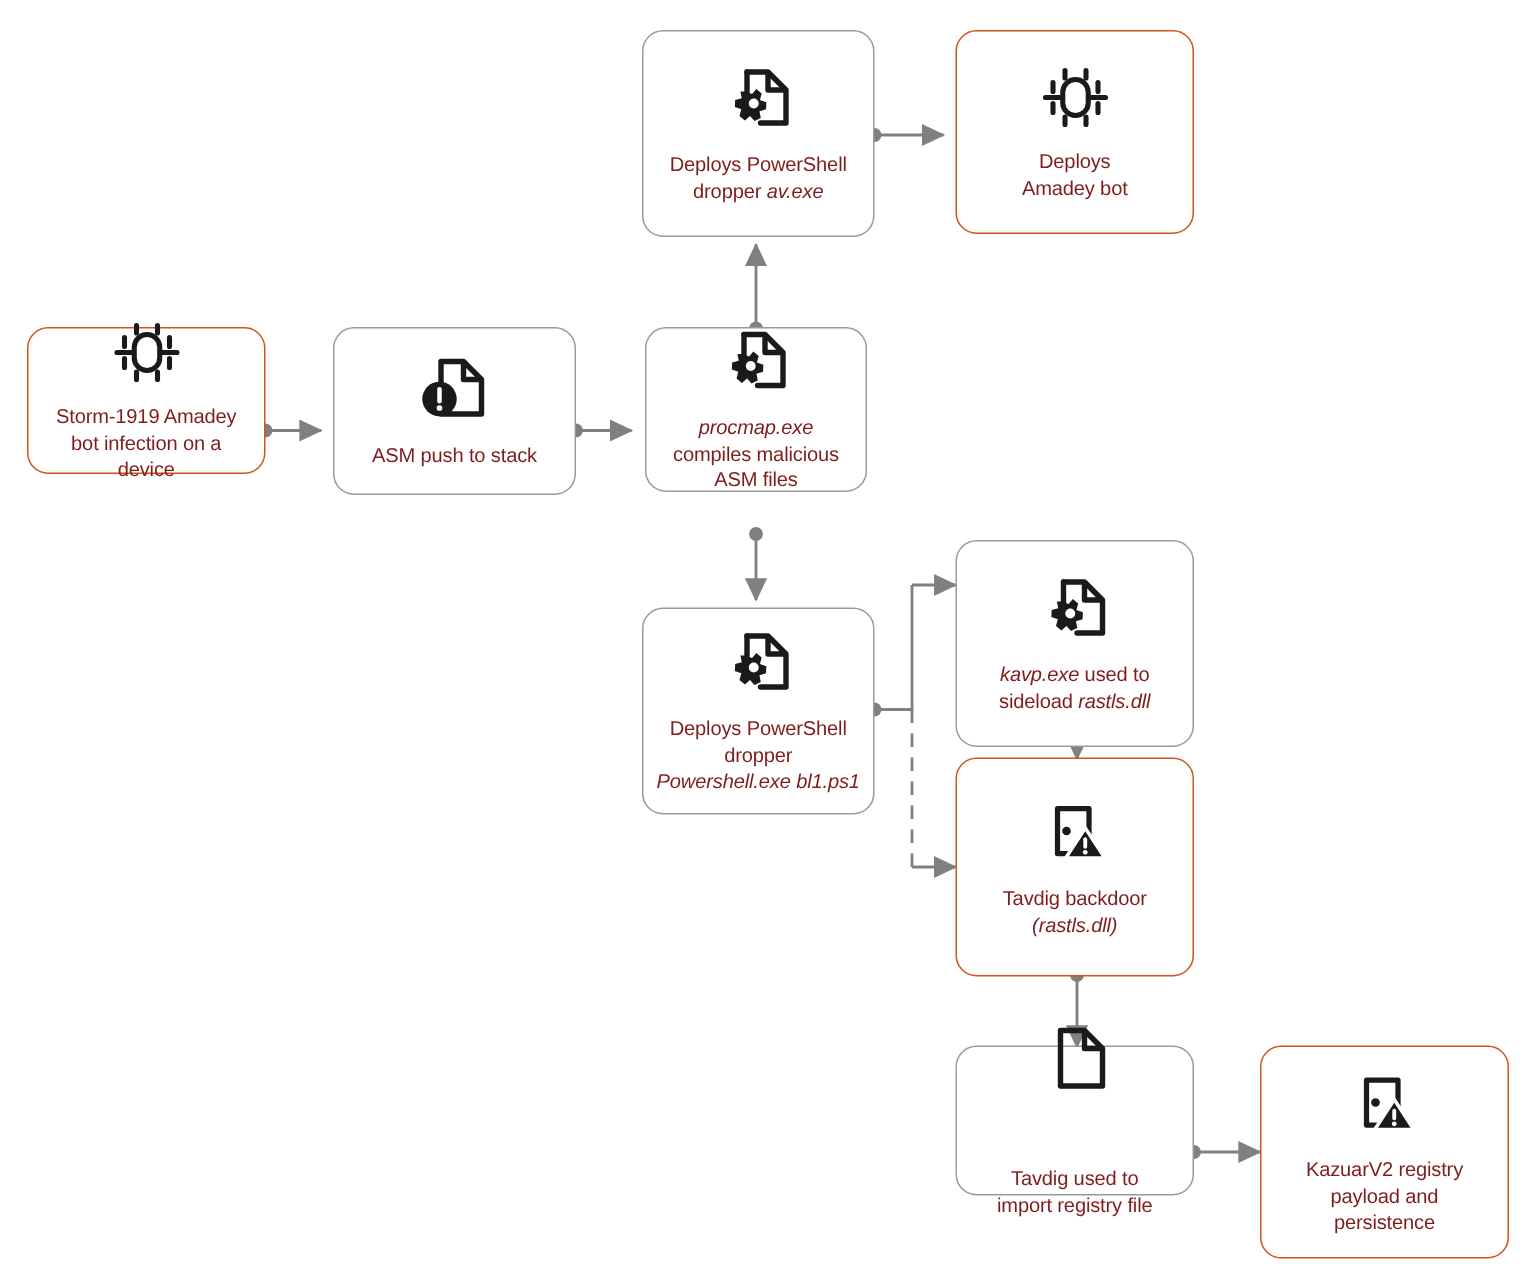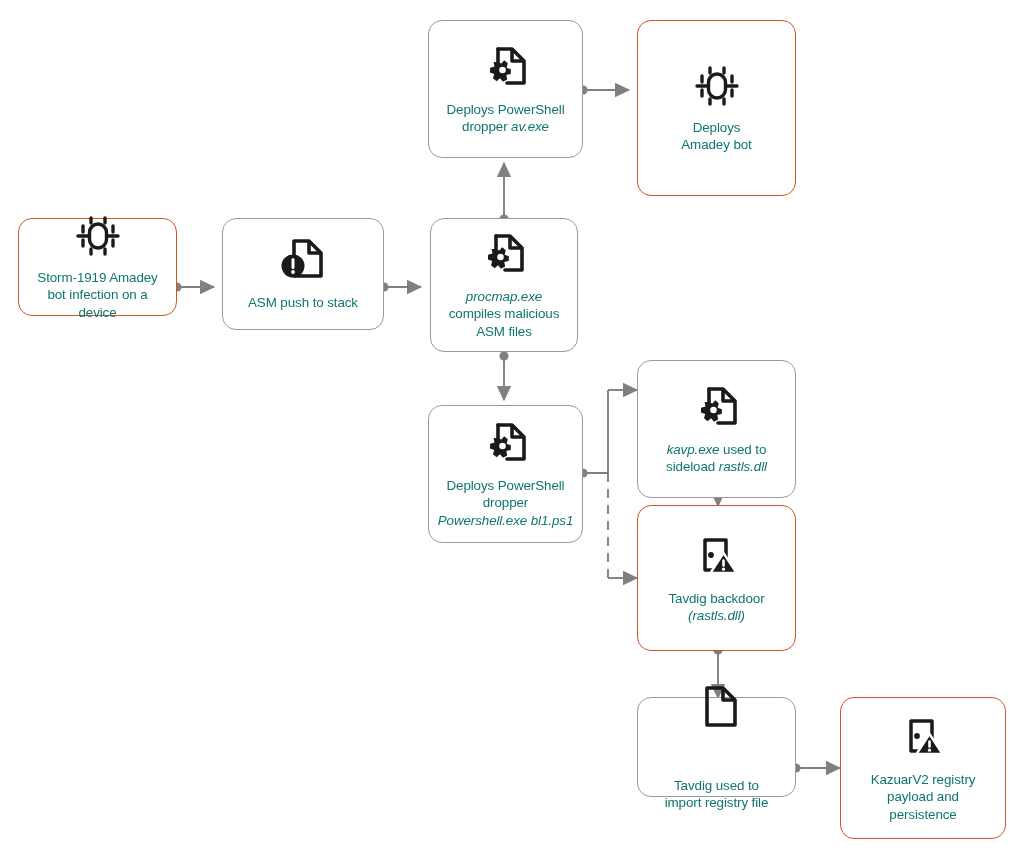--- a/index.html
+++ b/index.html
@@ -16,21 +16,21 @@
     border-radius:14px;
     display:flex;
     flex-direction:column;
     align-items:center;
     justify-content:center;
     text-align:center;
   }
   .node.accent{border-color:#d3531e;border-width:1.8px;}
   .icon{display:block;margin-bottom:6px;}
   .label{
-    color:#0f766e;
+    color:#7f1d1d;
     font-size:13.4px;
     line-height:17.5px;
     letter-spacing:-0.1px;
     padding:0 7px;
   }
   .label em{}
 </style>
 </head>
 <body>
 
@@ -132,21 +132,21 @@
         <circle cx="15" cy="30" r="11.5" fill="#1a1a1a"></circle>
         <path d="M15 23.5 V31.5" stroke="#ffffff" stroke-width="3" stroke-linecap="round"></path>
         <circle cx="15" cy="36" r="1.9" fill="#ffffff"></circle>
       </svg>
     </span>
     <div class="label">
       <div>ASM push to stack</div>
     </div>
   </div>
 
-  <div class="node" style="left:430px;top:218px;width:148px;height:134px;">
+  <div class="node" style="left:430px;top:218px;width:148px;height:110px;">
     <span class="icon">
       <svg width="50" height="48" viewBox="0 0 50 48" fill="none">
         <path d="M17 6 H31 L43 18 V40 H26" stroke="#1a1a1a" stroke-width="3.6" stroke-linejoin="round" stroke-linecap="round"></path>
         <path d="M17 6 V20" stroke="#1a1a1a" stroke-width="3.6" stroke-linecap="round"></path>
         <path d="M31 6 V18 H43" stroke="#1a1a1a" stroke-width="3.6" stroke-linejoin="round"></path>
         <path d="M16 19 l4.4 1.6 2.8-3.3 3.6 3 -1.2 4.4 4.3 1.5 -0.2 4.7 -4.4 1.2 0.9 4.5 -4.2 2.1 -3-3.4 -3.4 3 -3.6-3 1.2-4.4 -4.3-1.5 0.2-4.7 4.4-1.2 -0.9-4.5z" fill="#1a1a1a"></path>
         <circle cx="21.5" cy="27" r="3.3" fill="#ffffff"></circle>
       </svg>
     </span>
     <div class="label">
@@ -165,21 +165,21 @@
         <path d="M16 19 l4.4 1.6 2.8-3.3 3.6 3 -1.2 4.4 4.3 1.5 -0.2 4.7 -4.4 1.2 0.9 4.5 -4.2 2.1 -3-3.4 -3.4 3 -3.6-3 1.2-4.4 -4.3-1.5 0.2-4.7 4.4-1.2 -0.9-4.5z" fill="#1a1a1a"></path>
         <circle cx="21.5" cy="27" r="3.3" fill="#ffffff"></circle>
       </svg>
     </span>
     <div class="label">
       <div>Deploys PowerShell</div>
       <div><span>dropper </span><em>av.exe</em></div>
     </div>
   </div>
 
-  <div class="node accent" style="left:637px;top:20px;width:159px;height:176px;">
+  <div class="node accent" style="left:637px;top:20px;width:159px;height:136px;">
     <span class="icon">
       <svg width="52" height="46" viewBox="0 0 52 46" fill="none" stroke="#1a1a1a" stroke-width="3.4" stroke-linecap="round">
         <path d="M19 10 L19 5"></path>
           <path d="M33 10 L33 5"></path>
         <rect x="17.5" y="11" width="17" height="24" rx="8.5"></rect>
         <path d="M11 13 L11 19"></path>
           <path d="M41 13 L41 19"></path>
         <path d="M6 23 L16 23"></path>
           <path d="M36 23 L46 23"></path>
         <path d="M11 27 L11 33"></path>

